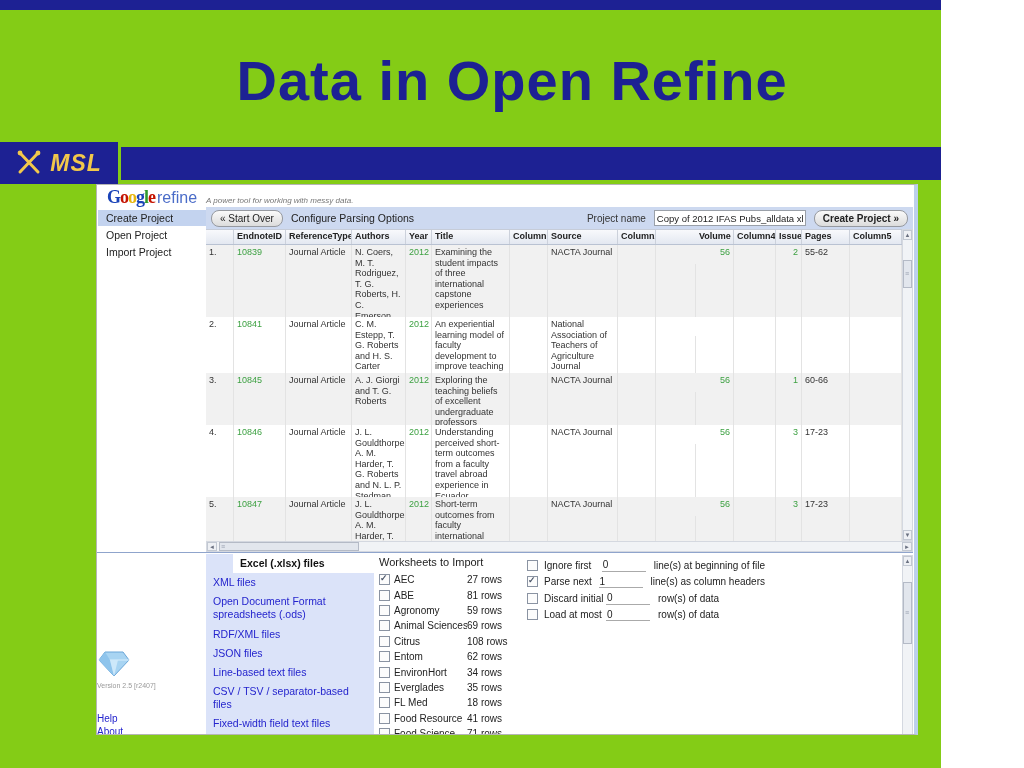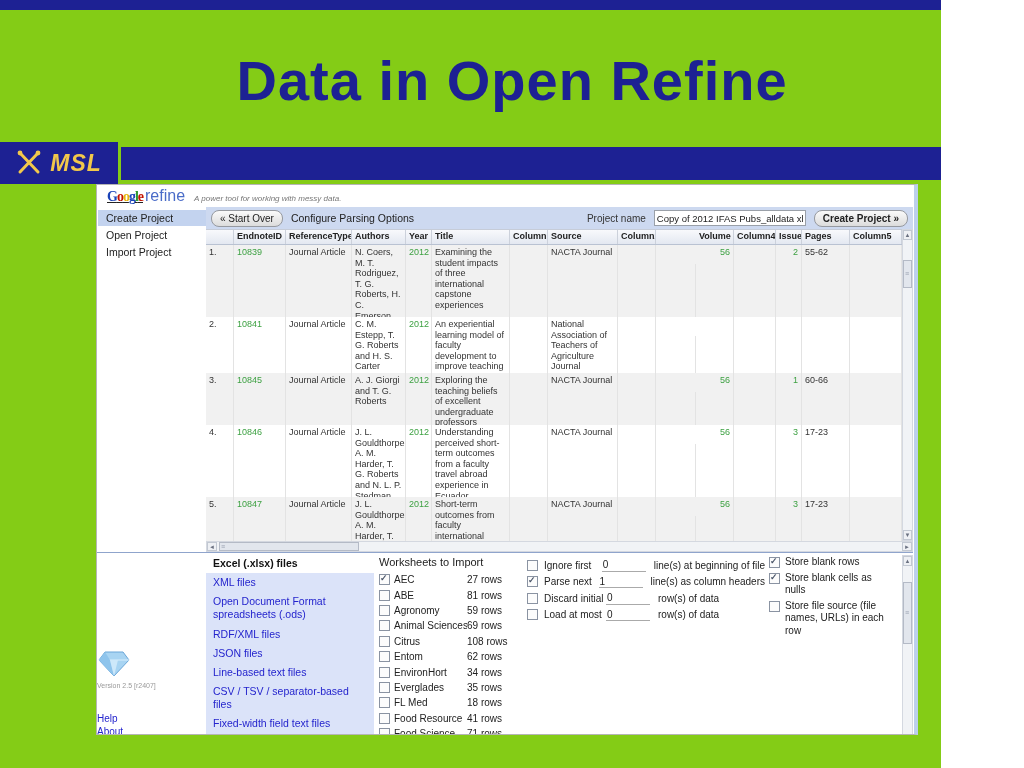--- a/index.html
+++ b/index.html
@@ -16,21 +16,21 @@
   #band{position:absolute;left:121px;top:147px;width:903px;height:33px;background:#1d2193;}
   #band .band-divider{position:absolute;left:835px;top:0;width:3px;height:33px;background:#fff;}
 
   
   #app{position:absolute;left:96px;top:184px;width:822px;height:551px;background:#fff;
        border:1px solid #b5b5b5;border-right:4px solid #bcd0ec;overflow:hidden;
        font-size:10px;color:#222;box-sizing:border-box;}
 
   
   #brand{position:absolute;left:10px;top:2px;display:flex;align-items:baseline;gap:9px;}
-  .google-logo{font-family:"Liberation Serif",serif;font-weight:bold;font-size:14px;letter-spacing:-1px;text-decoration:underline;}
+  .google-logo{font-family:"Liberation Serif",serif;font-weight:bold;font-size:18px;letter-spacing:-1px;}
   .gl-b{color:#1a43b8;} .gl-r{color:#c41200;} .gl-y{color:#e8b50c;} .gl-g{color:#2f9a2f;}
   .refine-logo{color:#4a6cc8;font-size:16px;margin-left:2px;}
   .tagline{font-style:italic;color:#777;font-size:8px;}
 
   
   #sidebar{position:absolute;left:1px;top:25px;width:108px;}
   .side-item{height:16px;line-height:16px;padding-left:8px;font-size:10.5px;color:#222;margin-bottom:1px;cursor:pointer;}
   .side-item.selected{background:#c3d3ef;}
 
   
@@ -77,21 +77,21 @@
   #vscroll-table .sb-thumb{left:0;top:30px;width:9px;height:28px;}
   #hscroll{position:absolute;left:109px;top:356px;width:707px;height:11px;background:#f1f3f6;border:1px solid #d4d8e0;box-sizing:border-box;}
   #hscroll .left{position:absolute;left:0;top:0;width:10px;height:9px;}
   #hscroll .right{position:absolute;right:0;top:0;width:10px;height:9px;}
   #hscroll .sb-thumb{left:12px;top:0;width:140px;height:9px;}
 
   
   #import-panel{position:absolute;left:0;top:367px;width:816px;height:184px;border-top:1px solid #8fa4cc;background:#fff;}
   #formats{position:absolute;left:109px;top:1px;width:168px;bottom:0;background:#dbe3f9;}
   .fmt-item{font-size:10.5px;color:#2424cd;padding:3px 7px;cursor:pointer;line-height:1.25;}
-  .fmt-item.selected{background:#fff;color:#111;font-weight:bold;}
+  .fmt-item.selected{background:#fff;color:#111;font-weight:bold;margin-left:27px;}
   #worksheets{position:absolute;left:282px;top:3px;width:132px;}
   #worksheets .ws-title{font-size:11px;color:#222;margin-bottom:4px;}
   .ws-item{display:flex;align-items:center;height:15.4px;font-size:10px;color:#222;}
   .ws-item .ws-name{flex:1;margin-left:4px;overflow:hidden;white-space:nowrap;}
   .ws-item .ws-rows{text-align:left;width:44px;}
   .cb{display:inline-block;width:9px;height:9px;border:1px solid #8a93a2;background:#fcfcfc;
       position:relative;flex:none;cursor:pointer;}
   .cb.checked::after{content:"\2713";position:absolute;left:0px;top:-2px;font-size:9px;color:#4a5568;font-weight:bold;}
   #parse-options{position:absolute;left:430px;top:4px;width:238px;}
   .opt-row{display:flex;align-items:center;height:16.5px;font-size:10px;color:#222;}
@@ -412,37 +412,20 @@
           </div>
 
           <div class="opt-row">
             <span class="cb"></span>
             <span class="opt-label">Load at most</span>
             <input class="numfield" value="0" style="">
             <span class="opt-suffix">row(s) of data</span>
           </div>
         </div>
 
-      <div id="store-options">
-
-          <div class="store-item">
-            <span class="cb checked"></span>
-            <span class="lbl">Store blank rows</span>
-          </div>
-
-          <div class="store-item">
-            <span class="cb checked"></span>
-            <span class="lbl">Store blank cells as nulls</span>
-          </div>
-
-          <div class="store-item">
-            <span class="cb"></span>
-            <span class="lbl">Store file source (file names, URLs) in each row</span>
-          </div>
-        </div>
 
       <div id="vscroll-panel">
         <div class="sb-arrow up">▲</div>
         <div class="sb-thumb">
             <span class="grip">≡</span>
           </div>
       </div>
     </div>
 
     <div id="app-footer">

